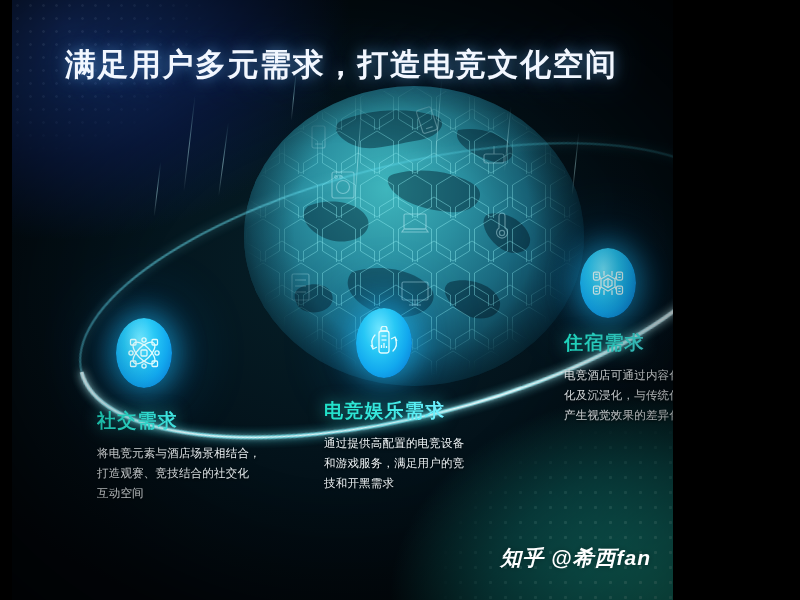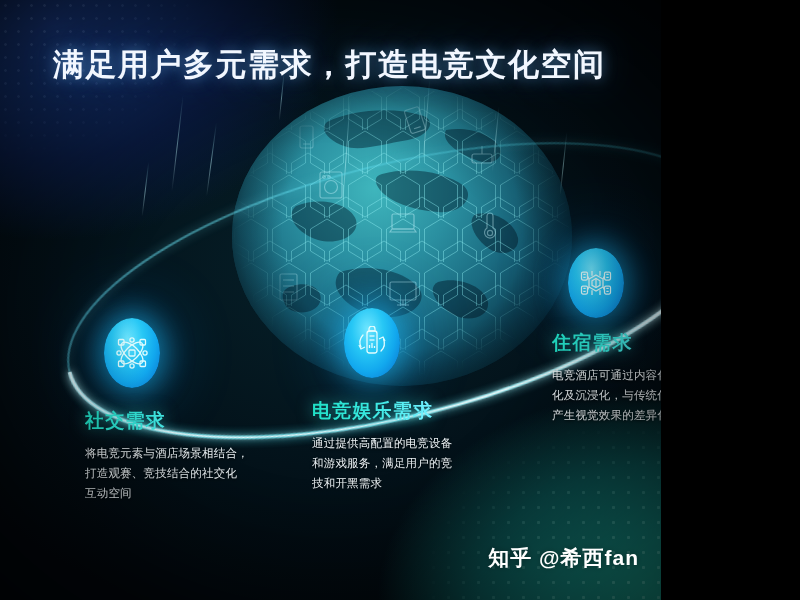--- a/index.html
+++ b/index.html
@@ -5,20 +5,21 @@
   html,body{margin:0;padding:0;background:#000;}
   body{
     font-family:"Liberation Sans","DejaVu Sans",sans-serif;
     -webkit-font-smoothing:antialiased;
   }
   .stage{
     position:relative;
     width:661px;height:600px;
     overflow:hidden;
     background:#04070c;
+    margin-left:12px;
   }
 
   
   .bg-base{
     position:absolute;inset:0;
     background:
       radial-gradient(ellipse 60% 50% at 8% 4%,  #1b3f8f 0%, #12306e 22%, #0a1c44 45%, rgba(4,8,18,0) 72%),
       radial-gradient(ellipse 55% 45% at 100% 100%, #1aa08e 0%, #127a72 25%, #0a4a4a 50%, rgba(4,10,12,0) 78%),
       radial-gradient(ellipse 70% 60% at 50% 45%, #062029 0%, #03121a 55%, #02070c 100%),
       #02060a;
@@ -117,20 +118,21 @@
     letter-spacing:.2px;
     text-shadow:0 1px 3px rgba(0,0,0,.9);
     white-space:pre-line;
   }
 
   .watermark{
     position:absolute;right:22px;bottom:28px;
     font-size:21px;font-weight:700;letter-spacing:1px;
     color:#ffffff;
     text-shadow:0 0 6px rgba(0,0,0,.35);
+    font-style:italic;
   }
 </style>
 </head>
 <body>
 
 <div class="stage">
 
   <div class="bg-base"></div>
   <div class="bg-dots-tl"></div>
   <div class="bg-dots-br"></div>

